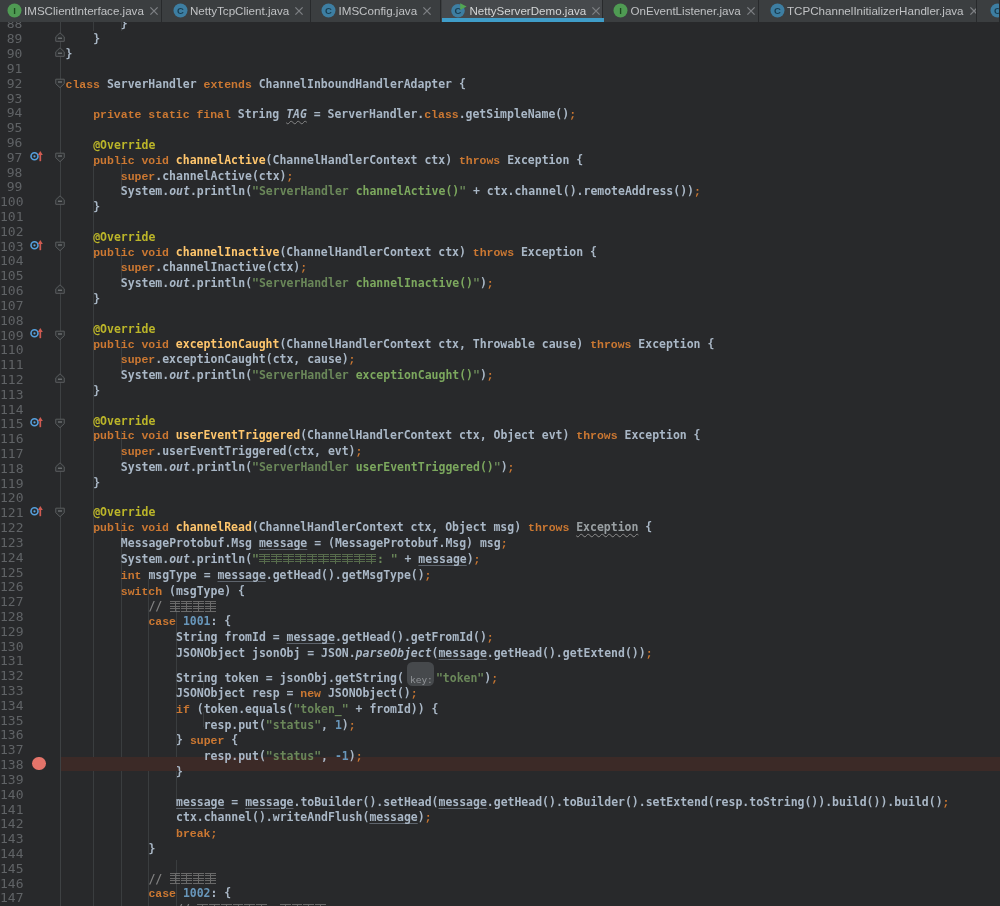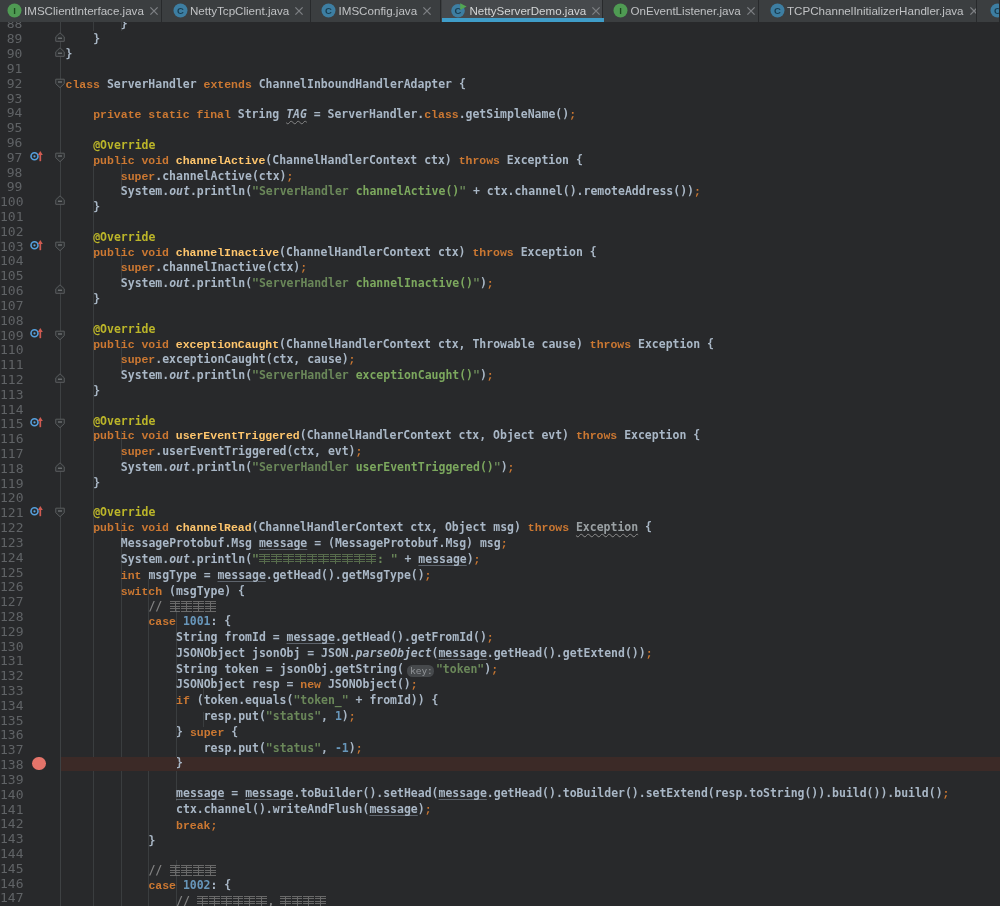--- a/index.html
+++ b/index.html
@@ -20,27 +20,27 @@
 #nums { position:absolute; left:0; top:17.45px; width:22.3px; text-align:right;
   font-size:13px; line-height:14.805px; color:#606366; white-space:pre; }
 #code { position:absolute; left:65.6px; top:17.45px; font-size:11.475px; line-height:14.805px;
   font-weight:bold; color:#a9b7c6; white-space:pre; letter-spacing:0; }
 #code i { font-style:normal; }
 .k { color:#cc7832;font-family:Liberation Mono, monospace; }
 .s { color:#6a8759; }
 .s2 { color:#7ca85e; }
 .n { color:#6897bb; }
 .c { color:#828282; font-weight:bold; }
-.m { color:#ffc66d;font-family:Liberation Mono, monospace; }
+.m { color:#ffc66d; }
 .a { color:#bbb529; }
 .it { font-style:italic !important;text-align:center; }
 .u { text-decoration:underline; text-decoration-color:rgba(169,183,198,.42); text-decoration-thickness:1px; text-underline-offset:2px; }
 .tag { font-style:italic !important; text-decoration:underline wavy rgba(160,160,160,.75); text-decoration-thickness:1px; text-underline-offset:2px;text-align:center; }
 .exc { color:#9aa0a3; text-decoration:underline wavy #8f8f8f; text-decoration-thickness:1px; text-underline-offset:2px;text-align:right; }
-.chip { display:inline-block; width:27px; height:11.5px; padding:0 3px; margin:0 2px 0 3px;
+.chip { display:inline-block; width:27px; height:11.5px; padding:12px 3px; margin:0 2px 0 3px;
   border-radius:5.5px; background:#46494c; color:#8f9296; font-size:9.5px; line-height:11px;
   text-align:center; vertical-align:-1.5px; font-weight:normal; }
 .cj { display:inline-block; width:10.8px; height:10.8px; margin:0 0.5px; vertical-align:-1.6px;
   background:
    linear-gradient(90deg, transparent 0 4.8px, currentColor 4.8px 6px, transparent 6px),
    linear-gradient(180deg, transparent 0 4.9px, currentColor 4.9px 6px, transparent 6px),
    repeating-linear-gradient(180deg, currentColor 0 1px, transparent 1px 2.45px);
   opacity:.72; filter:blur(0.35px); }
 .cjp { display:inline-block; width:11.8px; font-weight:bold; }
 b { font-weight:bold; }

